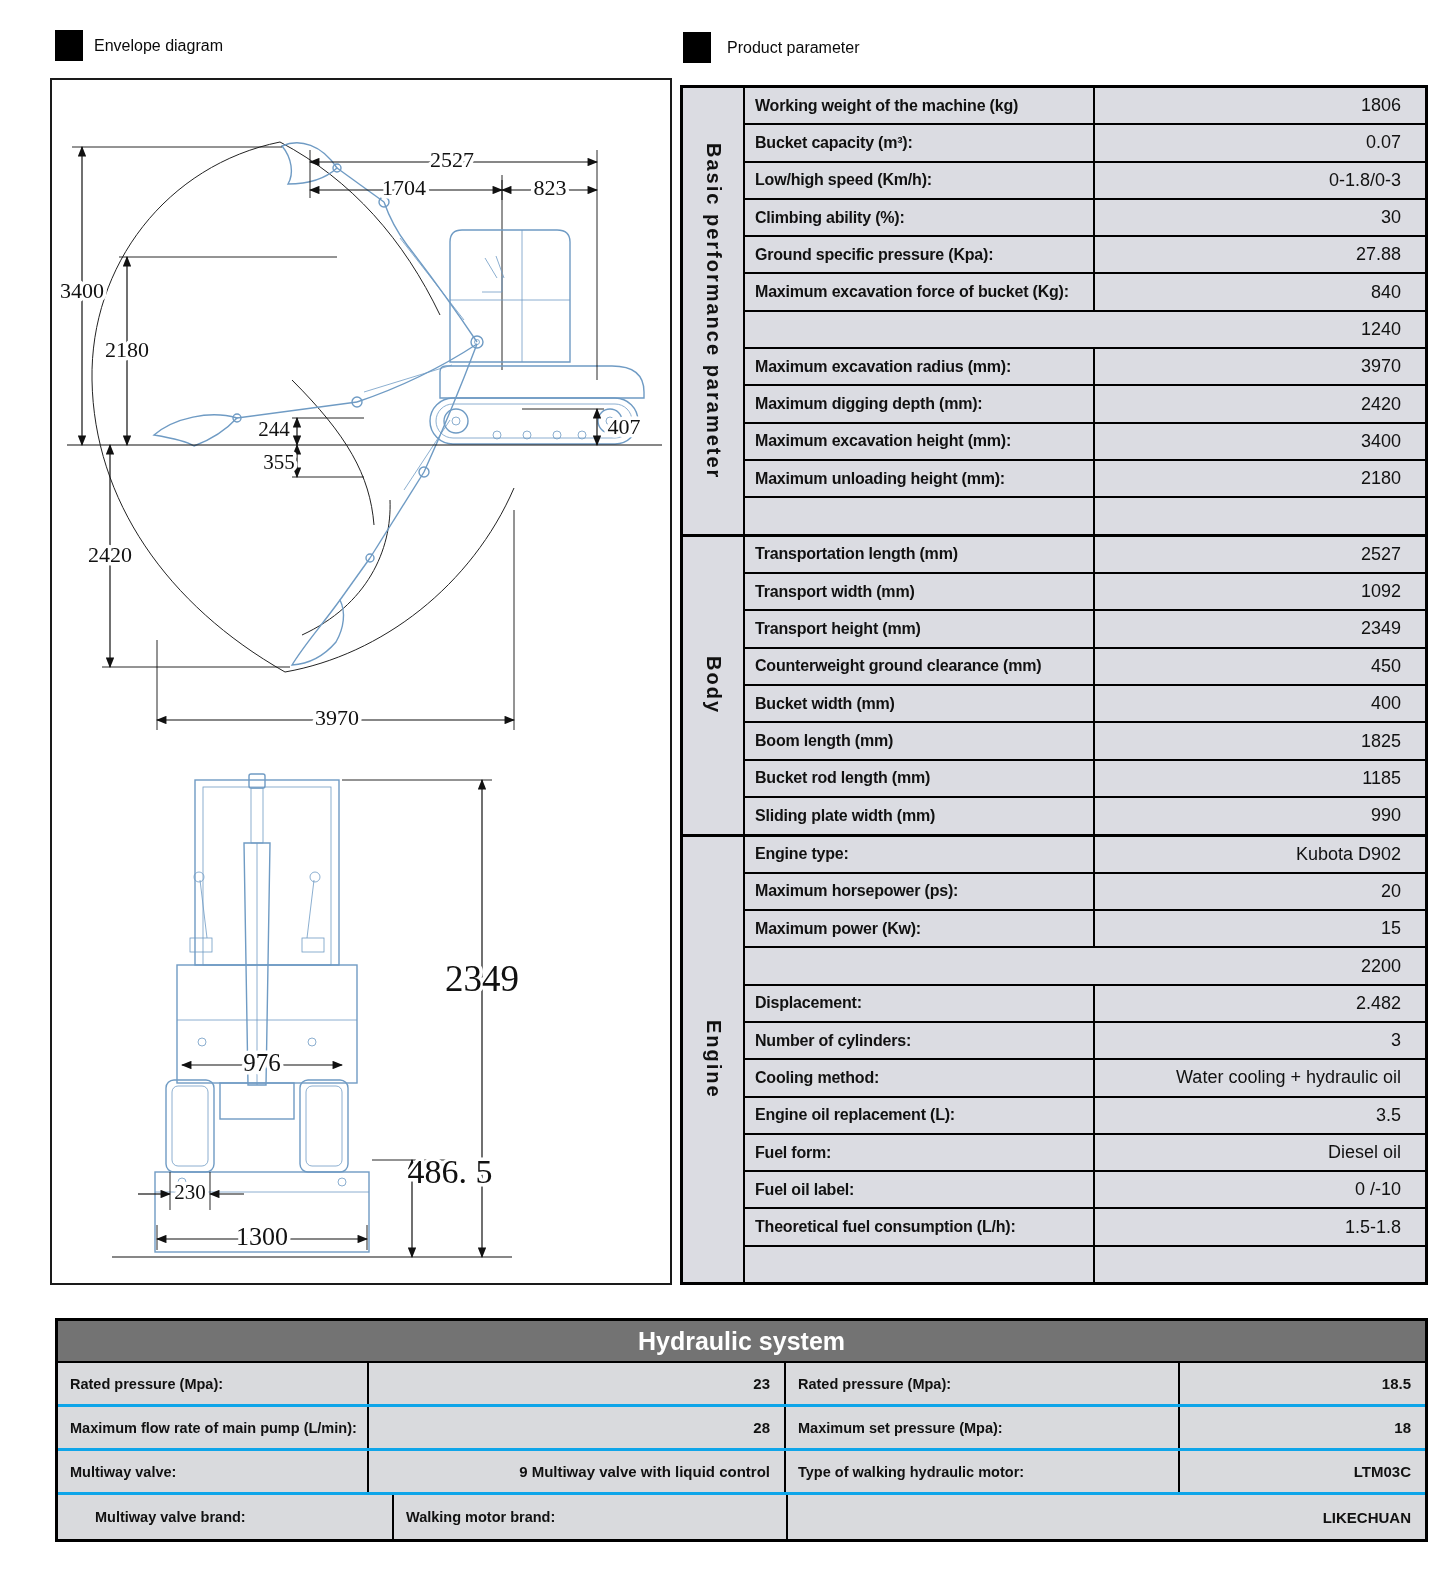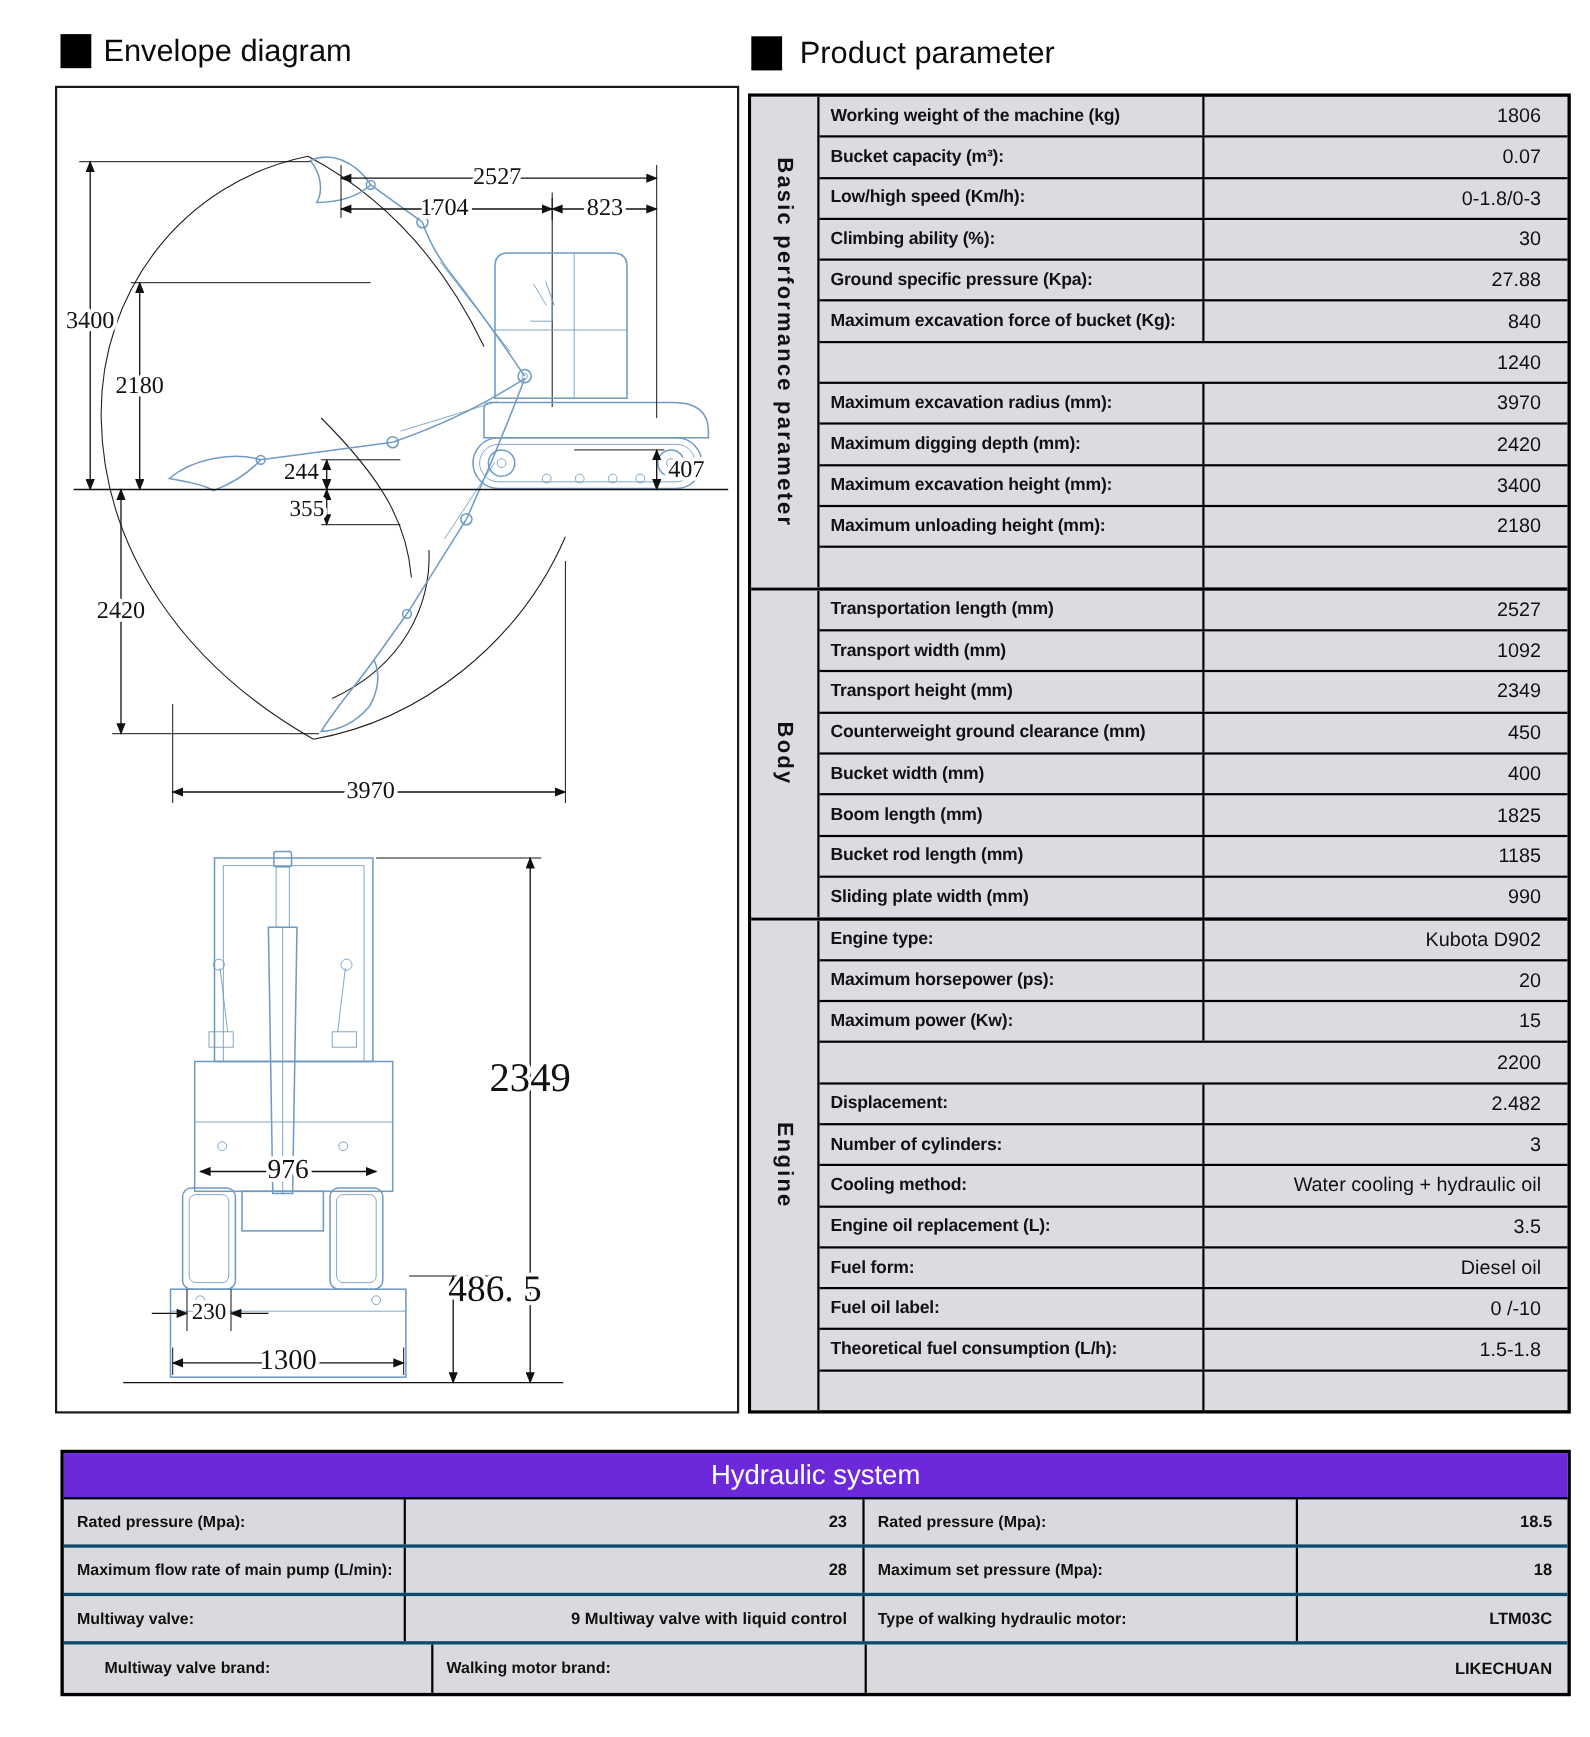--- a/index.html
+++ b/index.html
@@ -1,21 +1,21 @@
 <!DOCTYPE html>
 <html><head>
 <meta charset="utf-8">
 <style>
   * { margin:0; padding:0; box-sizing:border-box; }
   html,body { background:#ffffff; }
   body { font-family:"Liberation Sans", sans-serif; color:#111; }
   .page { position:relative; width:1445px; height:1579px; background:#fff; overflow:hidden; }
 
   
-  .sec-title { position:absolute; display:flex; align-items:center; gap:11px; font-size:28px; color:#0a0a0a; }
+  .sec-title { position:absolute; display:flex; align-items:center; gap:11px; font-size:16px; color:#0a0a0a; }
   .sec-title .sq { width:28px; height:31px; background:#000; flex:0 0 auto; }
   .t-left  { left:55px;  top:30px; }
   .t-right { left:683px; top:32px;gap:16px; }
 
   
   .env-panel { position:absolute; left:50px; top:78px; width:622px; height:1207px;
                border:2px solid #1a1a1a; background:#fff; }
 
   
   .ptable { position:absolute; left:680px; top:85px; width:748px; height:1200px;
@@ -28,23 +28,23 @@
   .rows { flex:1; display:flex; flex-direction:column; min-width:0;border-radius:17px; }
   .prow { flex:1; display:flex; border-bottom:2px solid #000; min-height:0; }
   .prow:last-child { border-bottom:none; }
   .prow .lab { width:350px; border-right:2px solid #000; display:flex; align-items:center;
                padding:0 6px 0 10px; font-weight:700; font-size:16px; letter-spacing:-0.2px; }
   .prow .val { flex:1; display:flex; align-items:center; justify-content:flex-end;
                padding-right:24px; font-size:18px; font-weight:400; }
 
   
   .htable { position:absolute; left:55px; top:1318px; width:1373px; border:3px solid #000; background:#d9dadd; }
-  .hheader { height:42px; background:#6d28d9; color:#fff; display:flex; align-items:center; justify-content:center;
-             font-size:25px; font-weight:400; border-bottom:2px solid #000; }
-  .hrow { display:flex; height:44px; border-bottom:3px solid #0c4a6e; }
+  .hheader { height:42px; background:#737373; color:#fff; display:flex; align-items:center; justify-content:center;
+             font-size:25px; font-weight:700; border-bottom:2px solid #000; }
+  .hrow { display:flex; height:44px; border-bottom:3px solid #0ea5e9; }
   .hrow:last-child { border-bottom:none;padding-left:25px; }
   .hcell { display:flex; align-items:center; min-width:0; }
   .hcell.hlab { font-weight:700; font-size:14.5px; padding-left:12px; border-right:2px solid #000; }
   .hcell.hval { font-weight:700; font-size:15px; justify-content:flex-end; padding-right:14px; }
   .hcell.c1 { width:311px; } .hcell.c2 { width:417px; border-right:2px solid #000; }
   .hcell.c3 { width:394px; } .hcell.c4 { flex:1; }
 
   
   .dim  { stroke:#111; stroke-width:1.2; fill:none; }
   .ext  { stroke:#111; stroke-width:0.9; fill:none; }

